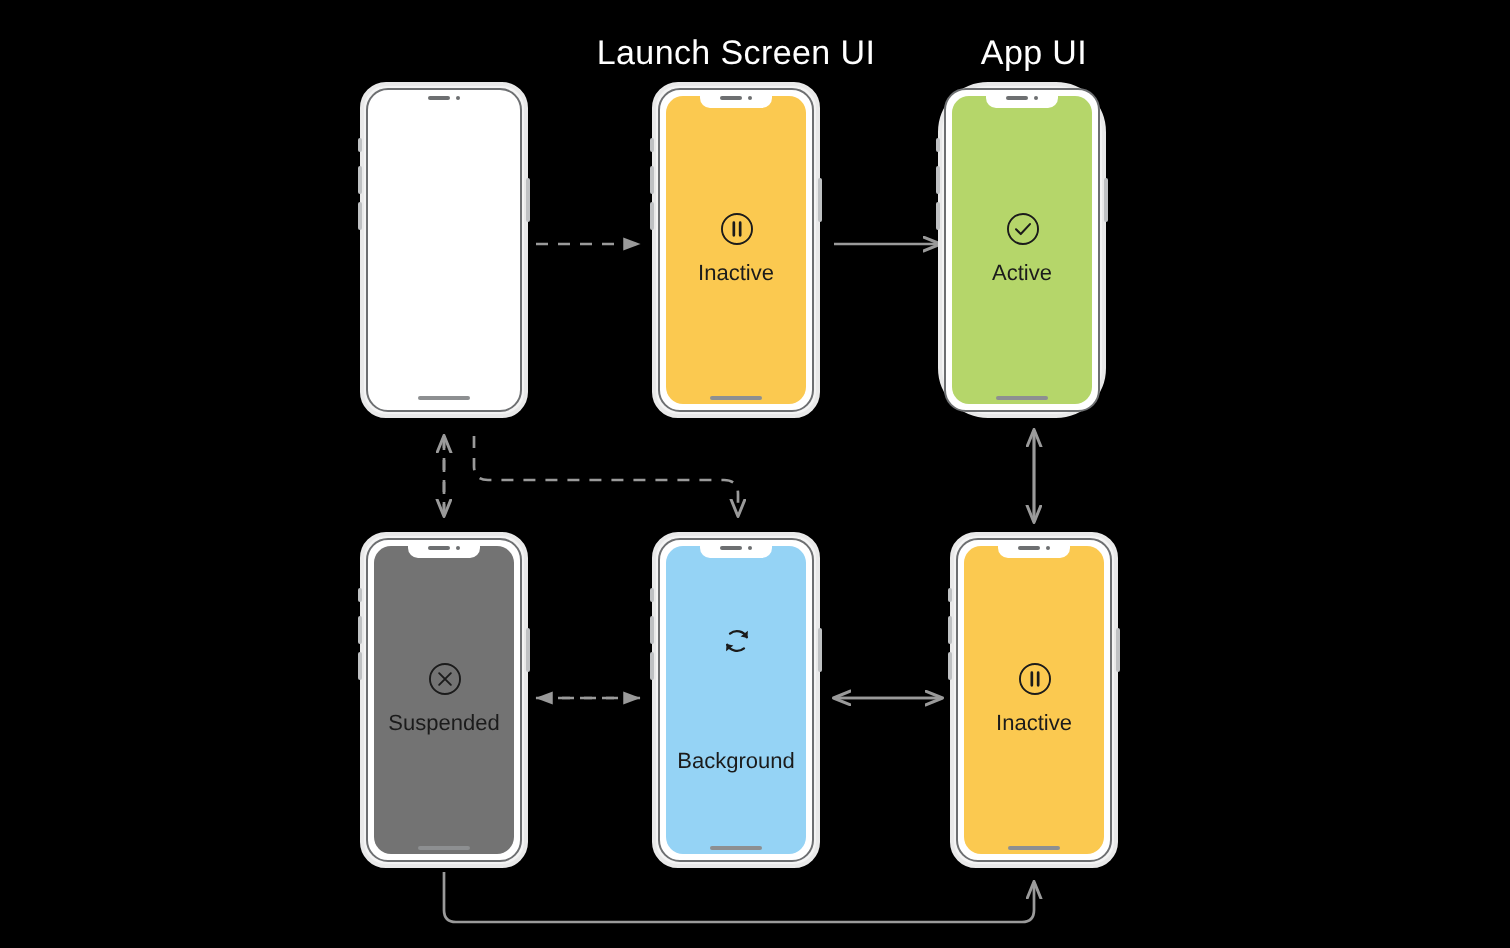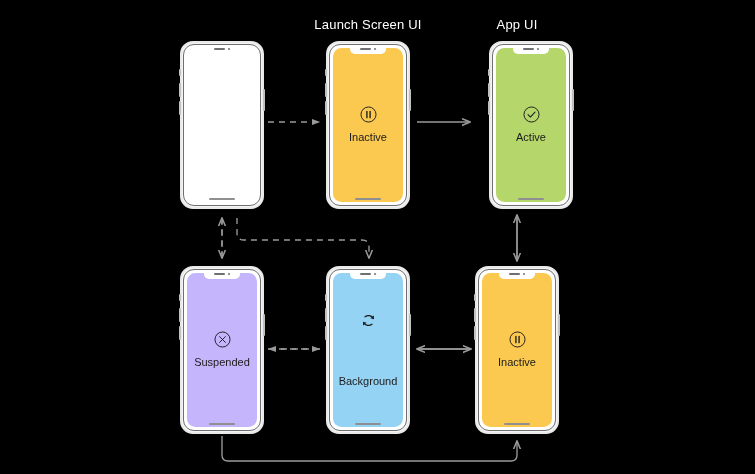--- a/index.html
+++ b/index.html
@@ -19,21 +19,21 @@
     position: absolute;
     inset: 0;
     width: 755px;
     height: 474px;
   }
 
   
   .col-caption {
     position: absolute;
     color: #ffffff;
-    font-size: 13px;
+    font-size: 17px;
     letter-spacing: 0.2px;
     text-align: center;
     white-space: nowrap;
     transform: translateX(-50%);
   }
 
   
   .phone {
     position: absolute;
     width: 84px;
@@ -215,21 +215,21 @@
         <div class="state-label">Inactive</div>
       </div>
       <div class="notch">
         <span class="speaker"></span>
         <span class="cam"></span>
       </div>
       <div class="home-bar"></div>
     </div>
   </div>
 
-  <div class="phone" style="left:489px; top:41px;">
+  <div class="phone" style="left:469px; top:41px;border-radius:25px;">
     <div class="btn-side btn-silent"></div>
     <div class="btn-side btn-volup"></div>
     <div class="btn-side btn-voldn"></div>
     <div class="btn-side btn-power"></div>
     <div class="bezel">
       <div class="screen" style="background:#b5d66a;">
         <svg class="state-icon" viewBox="0 0 24 24">
           <circle cx="12" cy="12" r="9.5" fill="none" stroke="#1b1b1b" stroke-width="1.2"></circle>
           <path d="M7.6 12.2 L10.6 15.2 L16.4 8.9" fill="none" stroke="#1b1b1b" stroke-width="1.3" stroke-linecap="round" stroke-linejoin="round"></path>
         </svg>
@@ -242,21 +242,21 @@
       <div class="home-bar"></div>
     </div>
   </div>
 
   <div class="phone" style="left:180px; top:266px;">
     <div class="btn-side btn-silent"></div>
     <div class="btn-side btn-volup"></div>
     <div class="btn-side btn-voldn"></div>
     <div class="btn-side btn-power"></div>
     <div class="bezel">
-      <div class="screen" style="background:#c4b5fd;">
+      <div class="screen" style="background:#737373;">
         <svg class="state-icon" viewBox="0 0 24 24">
           <circle cx="12" cy="12" r="9.5" fill="none" stroke="#1b1b1b" stroke-width="1.2"></circle>
           <path d="M8.3 8.3 L15.7 15.7 M15.7 8.3 L8.3 15.7" stroke="#1b1b1b" stroke-width="1.2" stroke-linecap="round"></path>
         </svg>
         <div class="state-label">Suspended</div>
       </div>
       <div class="notch">
         <span class="speaker"></span>
         <span class="cam"></span>
       </div>

